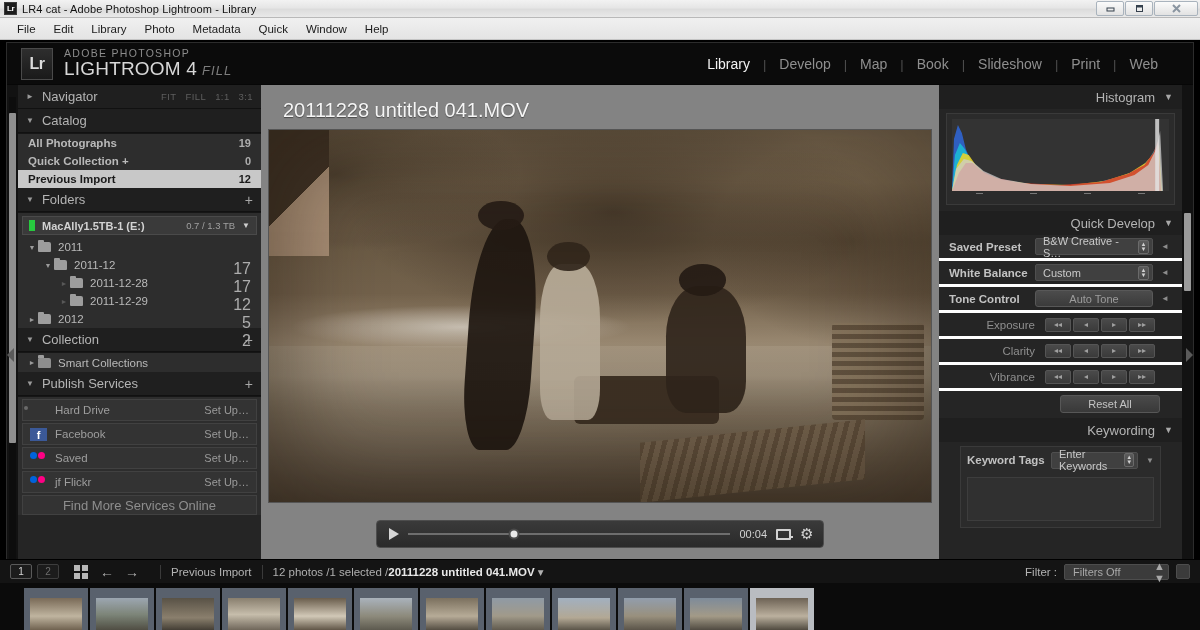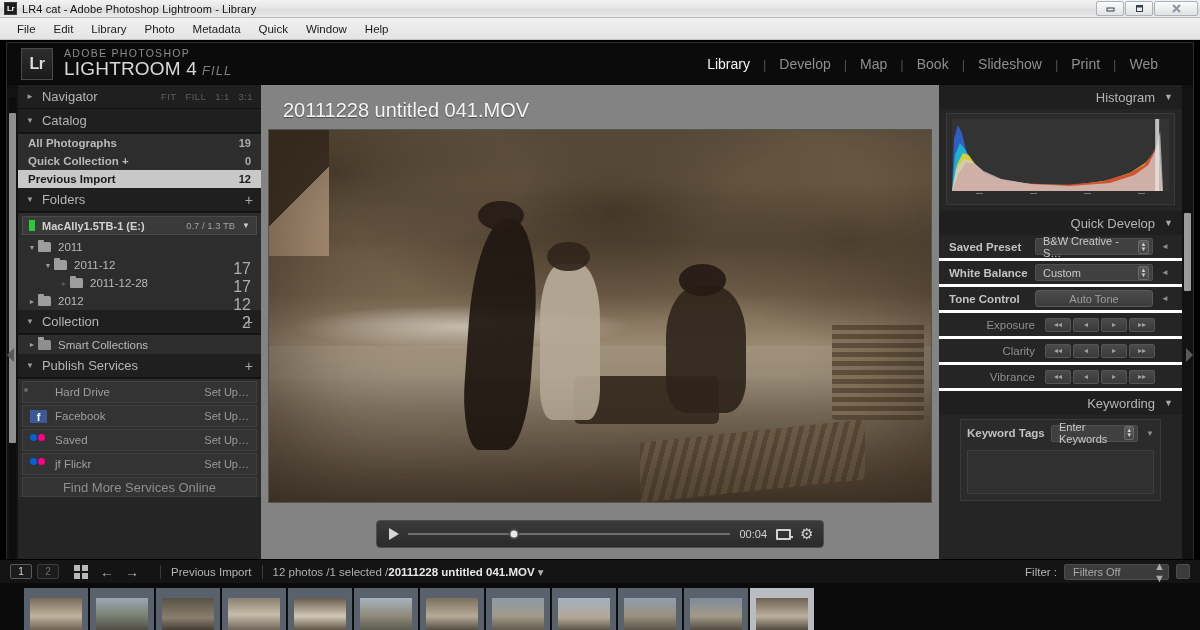--- a/index.html
+++ b/index.html
@@ -529,20 +529,26 @@
                 <span class="fico"></span>
                 <span>2011-12</span>
                 <span class="cnt">17</span>
               </div>
               <div class="folder-row" style="padding-left:40px">
                 <span class="tw dim">►</span>
                 <span class="fico"></span>
                 <span>2011-12-28</span>
                 <span class="cnt">12</span>
               </div>
+              <div class="folder-row" style="padding-left:40px">
+                <span class="tw dim">►</span>
+                <span class="fico"></span>
+                <span>2011-12-29</span>
+                <span class="cnt">5</span>
+              </div>
               <div class="folder-row" style="padding-left:8px">
                 <span class="tw">►</span>
                 <span class="fico"></span>
                 <span>2012</span>
                 <span class="cnt">2</span>
               </div>
             </div>
 
             <div class="panel-head">
               <span class="tri">▼</span>
@@ -718,20 +724,23 @@
             <div class="qd-row">
               <span class="lbl dim">Vibrance</span>
               <span class="nudges">
                 <span class="nudge">◂◂</span>
                 <span class="nudge">◂</span>
                 <span class="nudge">▸</span>
                 <span class="nudge">▸▸</span>
               </span>
             </div>
 
+            <div class="resetall-wrap">
+              <div class="resetall">Reset All</div>
+            </div>
 
             <div class="rpanel-head">
               <span>Keywording</span>
               <span class="tri">▼</span>
             </div>
             <div class="kw-box">
               <div class="qd-row" style="border-bottom:none;padding-left:6px">
                 <span class="lbl" style="width:84px;font-weight:bold">Keyword Tags</span>
                 <span class="combo" style="max-width:92px">
                   <span>Enter Keywords</span>

